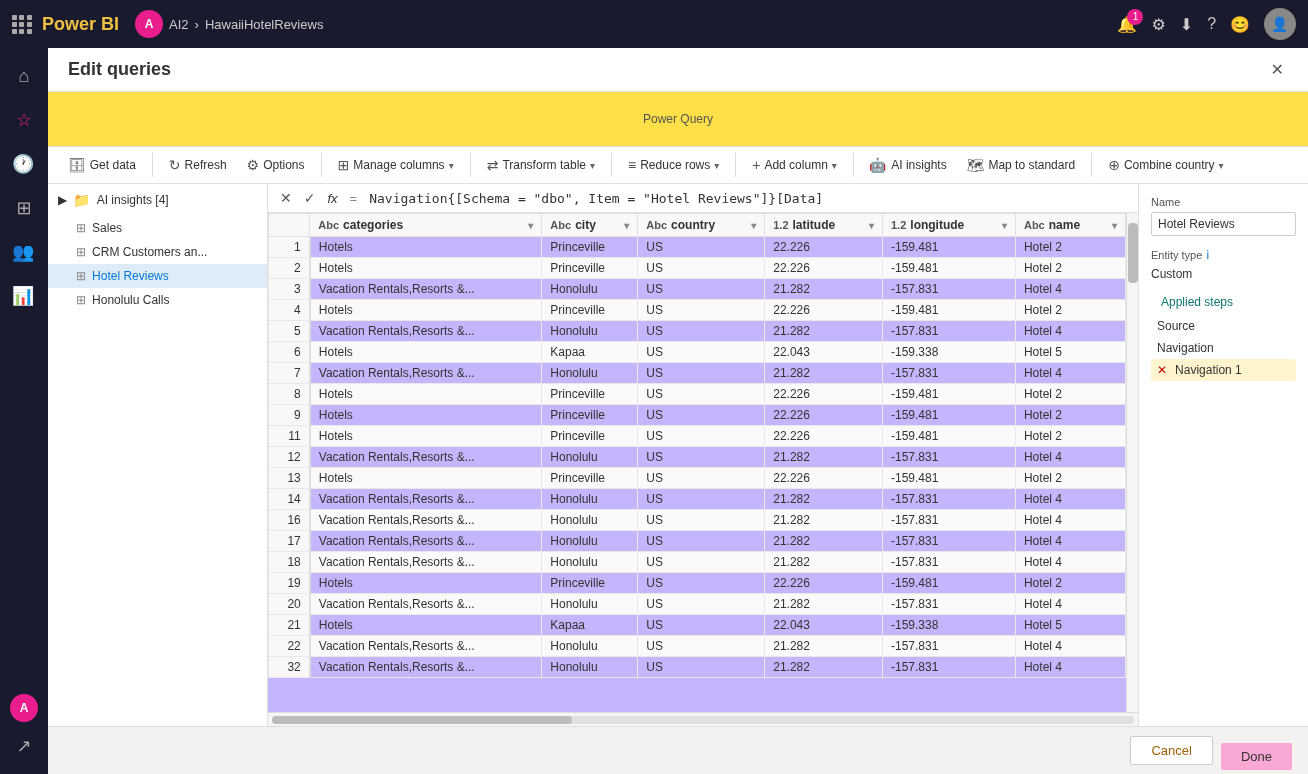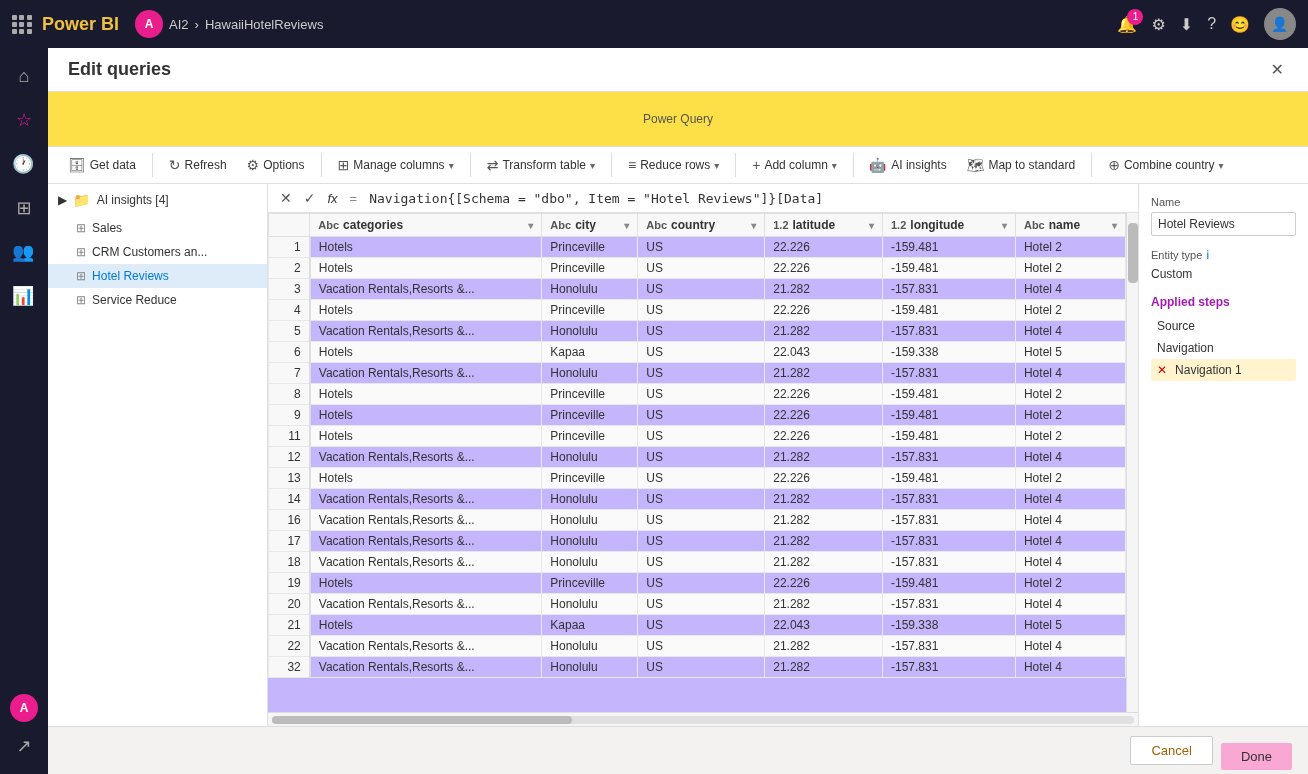--- a/index.html
+++ b/index.html
@@ -151,21 +151,21 @@
     .prop-label { font-size: 11px; color: #555; margin-bottom: 4px; margin-top: 10px; }
     .prop-label:first-child { margin-top: 0; }
     .prop-input {
       width: 100%; border: 1px solid #ccc; padding: 4px 6px; font-size: 12px;
       color: #333; border-radius: 2px; background: white;
     }
     .prop-value { font-size: 12px; color: #333; }
     .prop-info { display: flex; align-items: center; gap: 4px; }
     .info-icon { color: #0078d4; font-size: 12px; }
 
-    .applied-steps-title { font-size: 12px; font-weight: 700; color: #a21caf; margin-bottom: 6px; }
+    .applied-steps-title { font-size: 12px; font-weight: 400; color: #0f766e; margin-bottom: 6px; margin-left: 10px; }
     .step-item {
       display: flex; align-items: center; gap: 6px; padding: 4px 6px;
       cursor: pointer; border-radius: 2px; font-size: 12px; color: #333;
     }
     .step-item.active { background: #fff4ce; }
     .step-item .step-delete { color: #c00; font-size: 12px; margin-right: 2px; }
 
     
     .footer {
       height: 48px; background: #f3f2f1; border-top: 1px solid #ddd;
@@ -314,21 +314,21 @@
       <div class="query-item">
         <span class="item-icon">⊞</span>
         <span>CRM Customers an...</span>
       </div>
       <div class="query-item active">
         <span class="item-icon">⊞</span>
         <span>Hotel Reviews</span>
       </div>
       <div class="query-item">
         <span class="item-icon">⊞</span>
-        <span>Service Reduce</span>
+        <span>Honolulu Calls</span>
       </div>
     </div>
 
     <div style="flex:1; display:flex; flex-direction:column; overflow:hidden;">
 
       <div class="formula-bar">
         <div class="formula-actions">
           <button class="formula-btn">✕</button>
           <button class="formula-btn">✓</button>
         </div>

